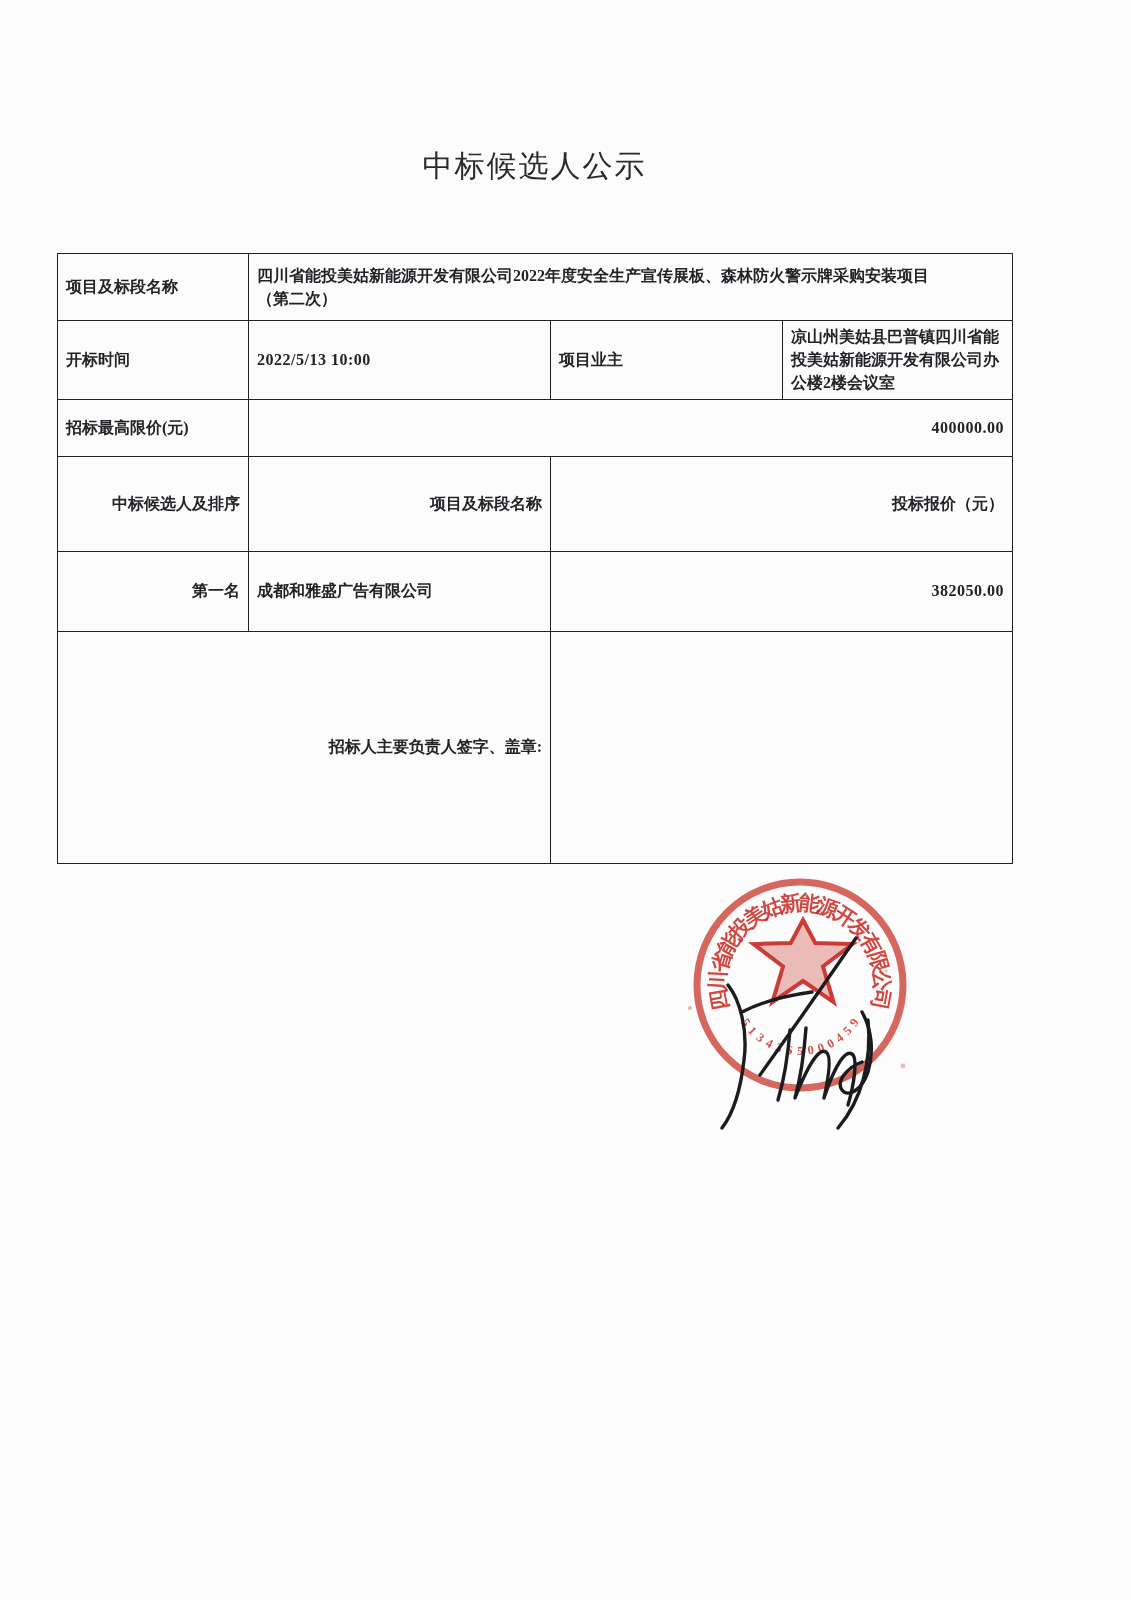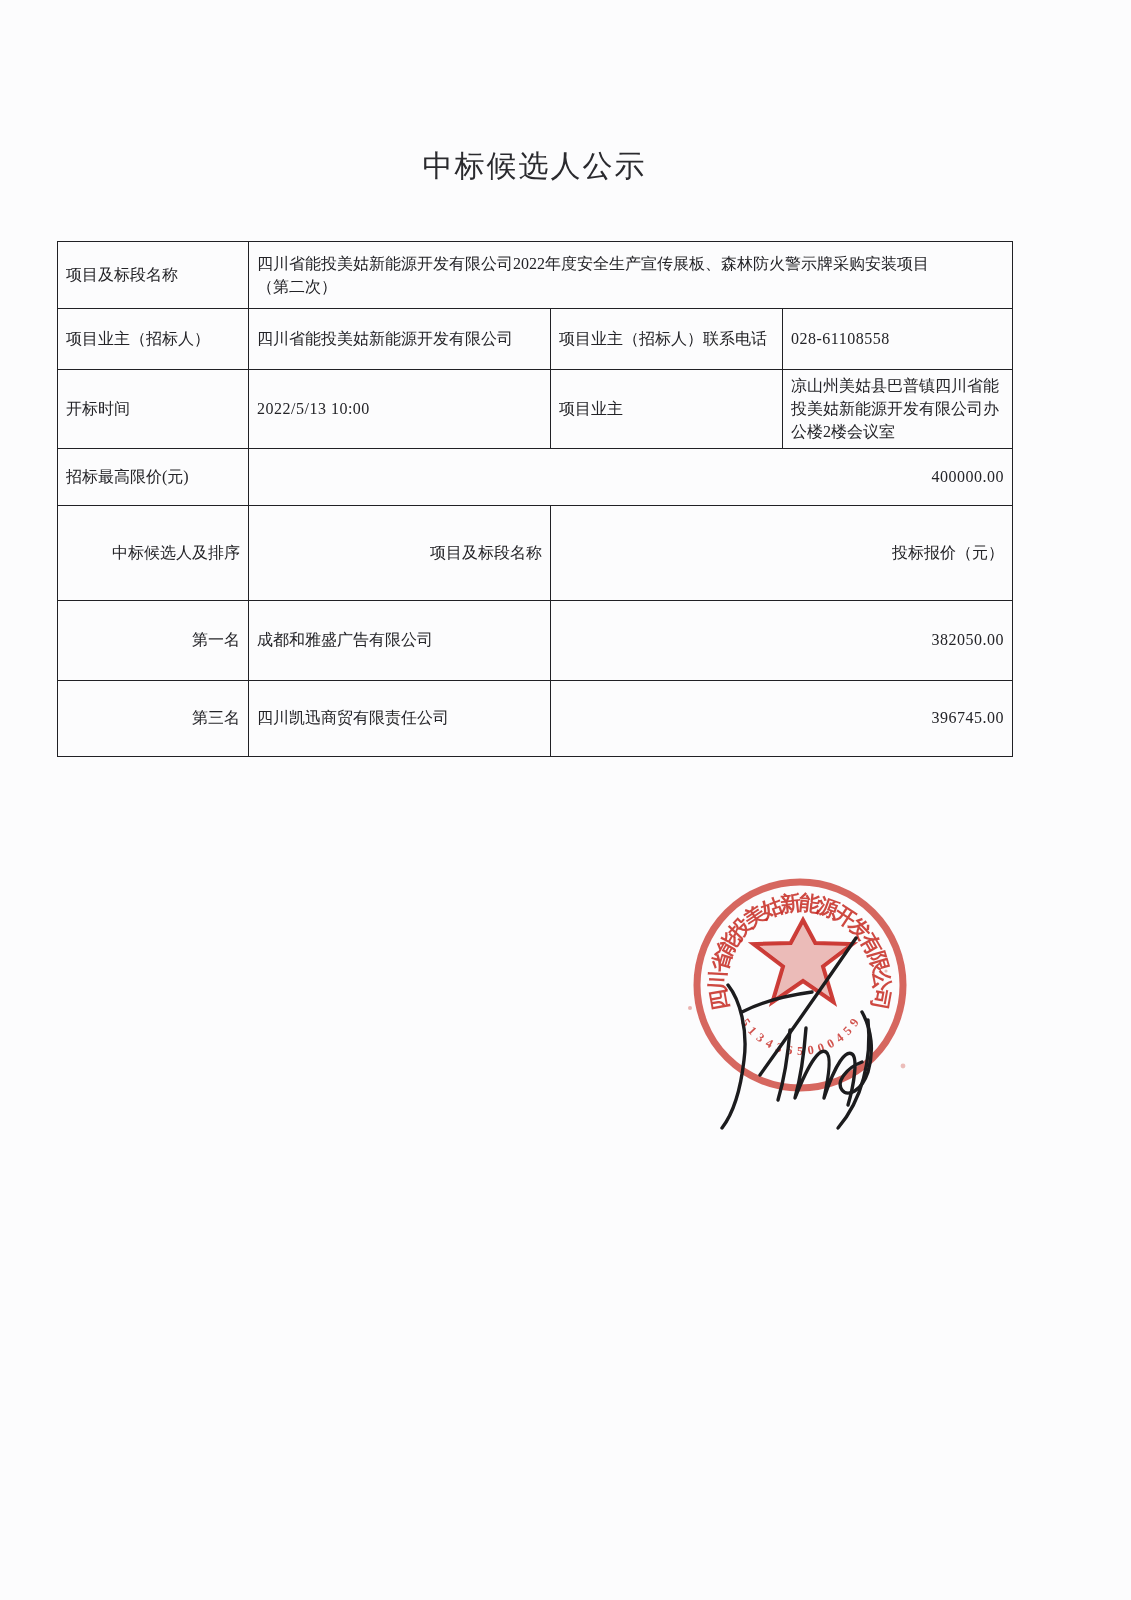--- a/index.html
+++ b/index.html
@@ -9,22 +9,22 @@
     background:#fcfcfd;
     overflow:hidden;
     font-family:"Liberation Serif","DejaVu Serif",serif;
     color:#232327;
   }
   .doc-title{
     position:absolute;left:57px;top:146px;width:955px;
     text-align:center;font-size:30px;letter-spacing:2px;color:#2a2a2e;
   }
   table.bid{
-    position:absolute;left:57px;top:241px;width:955px;
-    border-collapse:collapse;table-layout:fixed;
+    position:absolute;left:57px;top:253px;width:955px;
+    border-collapse:collapse;table-layout:fixed;font-weight:bold;
   }
   table.bid td{
     border:1.6px solid #212125;
     padding:4px 8px;
     font-size:16px;line-height:1.45;
     vertical-align:middle;
     word-break:break-all;
   }
   tr.r1{height:67px} tr.r2{height:61px} tr.r3{height:61px}
   tr.r4{height:69px} tr.r5{height:57px} tr.r6{height:95px}
@@ -54,26 +54,20 @@
         <col style="width:230px">
     </colgroup>
 
     <tbody>
         <tr class="r1">
       <td>项目及标段名称</td>
       <td class="pre" colspan="3">四川省能投美姑新能源开发有限公司2022年度安全生产宣传展板、森林防火警示牌采购安装项目
 （第二次）</td>
     </tr>
 
-    <tr class="r2">
-      <td>项目业主（招标人）</td>
-      <td>四川省能投美姑新能源开发有限公司</td>
-      <td class="tight">项目业主（招标人）联系电话</td>
-      <td class="num">028-61108558</td>
-    </tr>
 
 
     <tr class="r4">
       <td>开标时间</td>
       <td class="num">2022/5/13 10:00</td>
       <td>项目业主</td>
       <td class="tight">凉山州美姑县巴普镇四川省能投美姑新能源开发有限公司办公楼2楼会议室</td>
     </tr>
 
     <tr class="r5">
@@ -87,26 +81,25 @@
       <td class="c" colspan="2">投标报价（元）</td>
     </tr>
 
     <tr class="r7">
       <td class="c">第一名</td>
       <td>成都和雅盛广告有限公司</td>
       <td class="c num" colspan="2">382050.00</td>
     </tr>
 
 
-    <tr class="r9">
-      <td class="c">第三名</td>
-      <td>四川凯迅商贸有限责任公司</td>
-      <td class="c num" colspan="2">396745.00</td>
+
+    <tr class="r10">
+      <td class="c" colspan="2">招标人主要负责人签字、盖章:</td>
+      <td colspan="2"></td>
     </tr>
-
   </tbody>
     </table>
 
   <svg class="seal-wrap" viewBox="0 0 320 300" aria-hidden="true">
     <defs>
       <filter id="ink" x="-20%" y="-20%" width="140%" height="140%">
         <feGaussianBlur stdDeviation="0.55"></feGaussianBlur>
       </filter>
     </defs>
 

